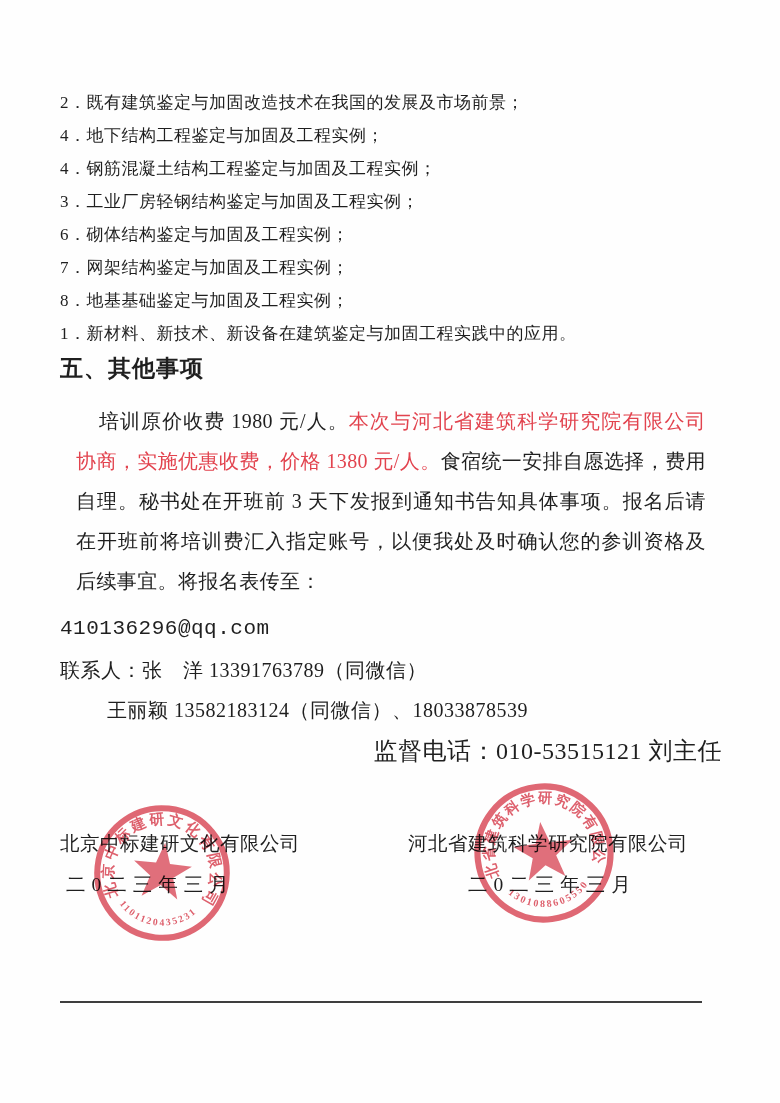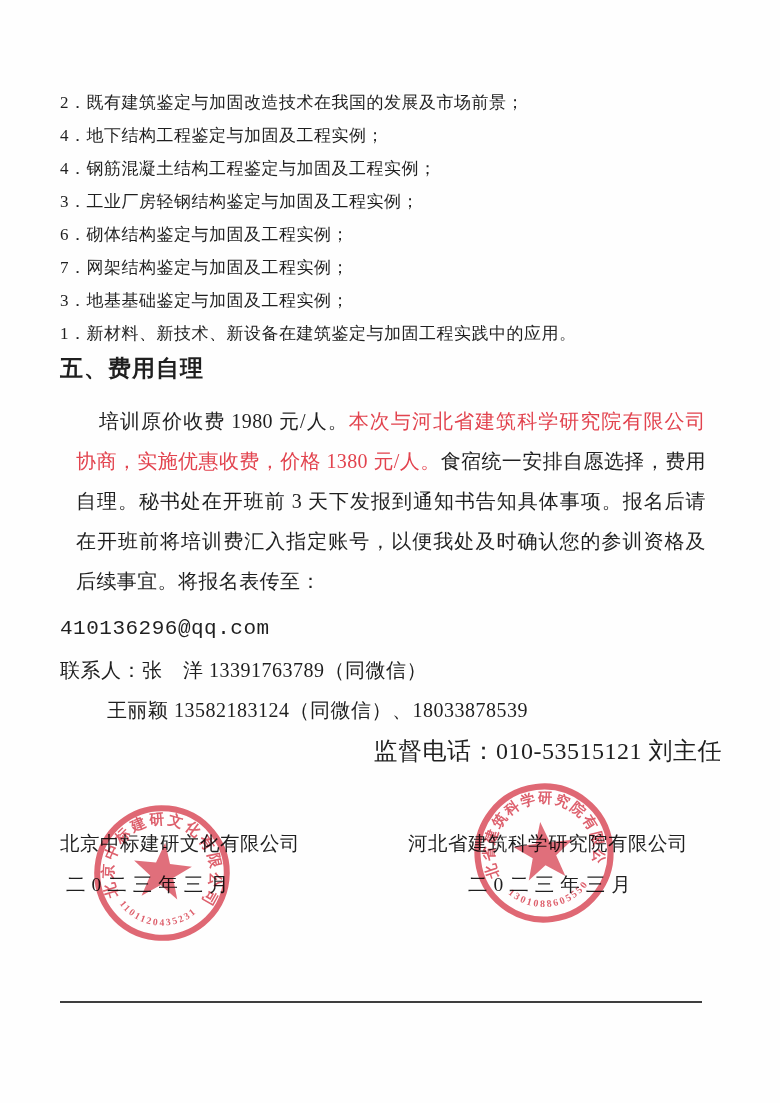--- a/index.html
+++ b/index.html
@@ -81,26 +81,26 @@
 
 <div class="page">
 
   <div>
     <div class="topic">2．既有建筑鉴定与加固改造技术在我国的发展及市场前景；</div>
     <div class="topic">4．地下结构工程鉴定与加固及工程实例；</div>
     <div class="topic">4．钢筋混凝土结构工程鉴定与加固及工程实例；</div>
     <div class="topic">3．工业厂房轻钢结构鉴定与加固及工程实例；</div>
     <div class="topic">6．砌体结构鉴定与加固及工程实例；</div>
     <div class="topic">7．网架结构鉴定与加固及工程实例；</div>
-    <div class="topic">3．地基基础鉴定与加固及工程实例；</div>
+    <div class="topic">8．地基基础鉴定与加固及工程实例；</div>
     <div class="topic">1．新材料、新技术、新设备在建筑鉴定与加固工程实践中的应用。</div>
   </div>
 
 
-  <div class="h5">五、费用自理</div>
+  <div class="h5">五、其他事项</div>
 
   <p class="para"><span>培训原价收费 1980 元/人。</span><span class="red">本次与河北省建筑科学研究院有限公司协商，实施优惠收费，价格 1380 元/人。</span><span>食宿统一安排自愿选择，费用自理。秘书处在开班前 3 天下发报到通知书告知具体事项。报名后请在开班前将培训费汇入指定账号，以便我处及时确认您的参训资格及后续事宜。将报名表传至：</span></p>
 
   <div class="email">410136296@qq.com</div>
 
   <div class="contact1">联系人：张　洋 13391763789（同微信）</div>
   <div class="contact2">王丽颖 13582183124（同微信）、18033878539</div>
   <div class="supervisor">监督电话：010-53515121 刘主任</div>
 
   <div class="sig company-left">北京中标建研文化有限公司</div>

